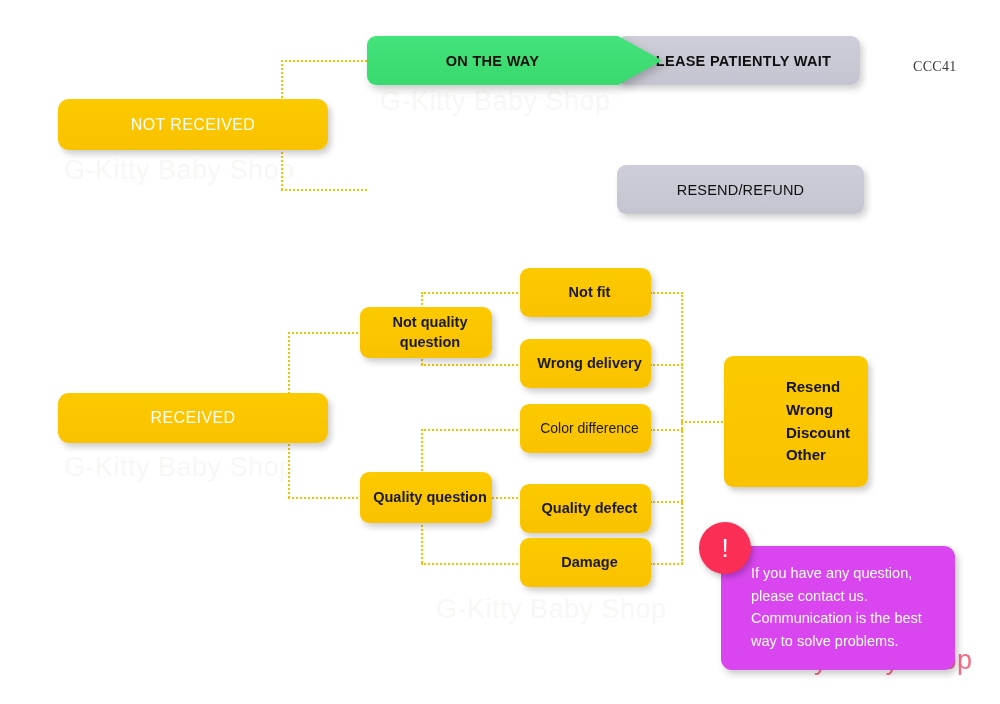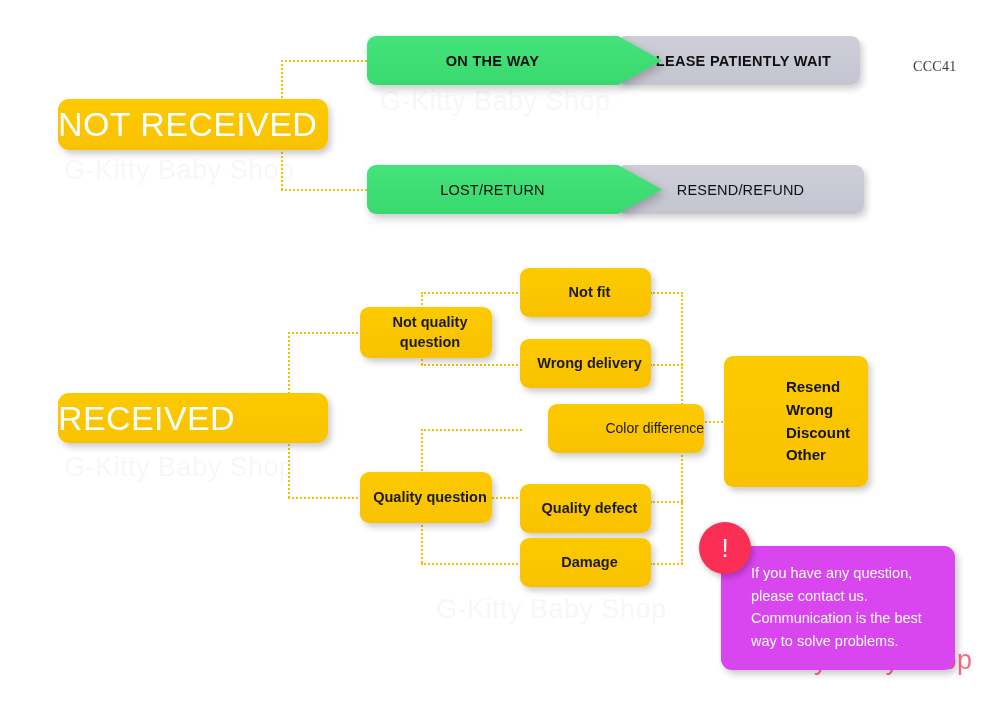--- a/index.html
+++ b/index.html
@@ -29,23 +29,23 @@
     border-radius:9px;
     box-shadow:3px 4px 6px rgba(0,0,0,.20);
   }
   .node.yellow{
     background:linear-gradient(180deg,#fcca00 0%,#f9c200 100%);
   }
 
   
   .primary{
     border-radius:11px;
-    justify-content:flex-start;
+    justify-content:center;
     color:#ffffff;
-    font-size:34px;
+    font-size:16px;
     letter-spacing:.4px;
   }
 
   
   .sub{
     justify-content:center;text-align:center;
     color:#1a1a1a;font-size:14.5px;font-weight:bold;line-height:1.35;padding-left:8px;
   }
   .sub.light{font-weight:normal;font-size:14px;}
 
@@ -130,24 +130,20 @@
     </div>
     <div class="chev-green" style="left:0;top:0;width:295px;height:49px;">
       <div class="bg"></div>
       <span class="tx bold-cap">ON THE WAY</span>
     </div>
   </div>
 
   <div class="chevrow" style="left:367px;top:165px;width:497px;height:49px;">
     <div class="chev-gray" style="left:250px;top:0;width:247px;height:49px;">
       <span class="reg-cap">RESEND/REFUND</span>
-    </div>
-    <div class="chev-green" style="left:0;top:0;width:295px;height:49px;">
-      <div class="bg"></div>
-      <span class="tx reg-cap">LOST/RETURN</span>
     </div>
   </div>
 
   <div class="conn v" style="left:288px;top:332px;height:166px;"></div>
   <div class="conn h" style="left:288px;top:332px;width:74px;"></div>
   <div class="conn h" style="left:288px;top:497px;width:74px;"></div>
 
   <div class="conn v" style="left:421px;top:292px;height:73px;"></div>
   <div class="conn h" style="left:421px;top:292px;width:101px;"></div>
   <div class="conn h" style="left:421px;top:364px;width:101px;"></div>
@@ -175,21 +171,21 @@
   <div class="node yellow sub" style="left:360px;top:472px;width:132px;height:51px;">
     <span>Quality question</span>
   </div>
 
   <div class="node yellow sub" style="left:520px;top:268px;width:131px;height:49px;">
     <span>Not fit</span>
   </div>
   <div class="node yellow sub" style="left:520px;top:339px;width:131px;height:49px;">
     <span>Wrong delivery</span>
   </div>
-  <div class="node yellow sub light" style="left:548px;top:404px;width:156px;height:49px;justify-content:flex-end;">
+  <div class="node yellow sub light" style="left:520px;top:404px;width:131px;height:49px;">
     <span>Color difference</span>
   </div>
   <div class="node yellow sub" style="left:520px;top:476px;width:131px;height:49px;margin-top:8px;">
     <span>Quality defect</span>
   </div>
   <div class="node yellow sub" style="left:520px;top:538px;width:131px;height:49px;">
     <span>Damage</span>
   </div>
 
   <div class="node yellow outcome" style="left:724px;top:356px;width:144px;height:131px;">

